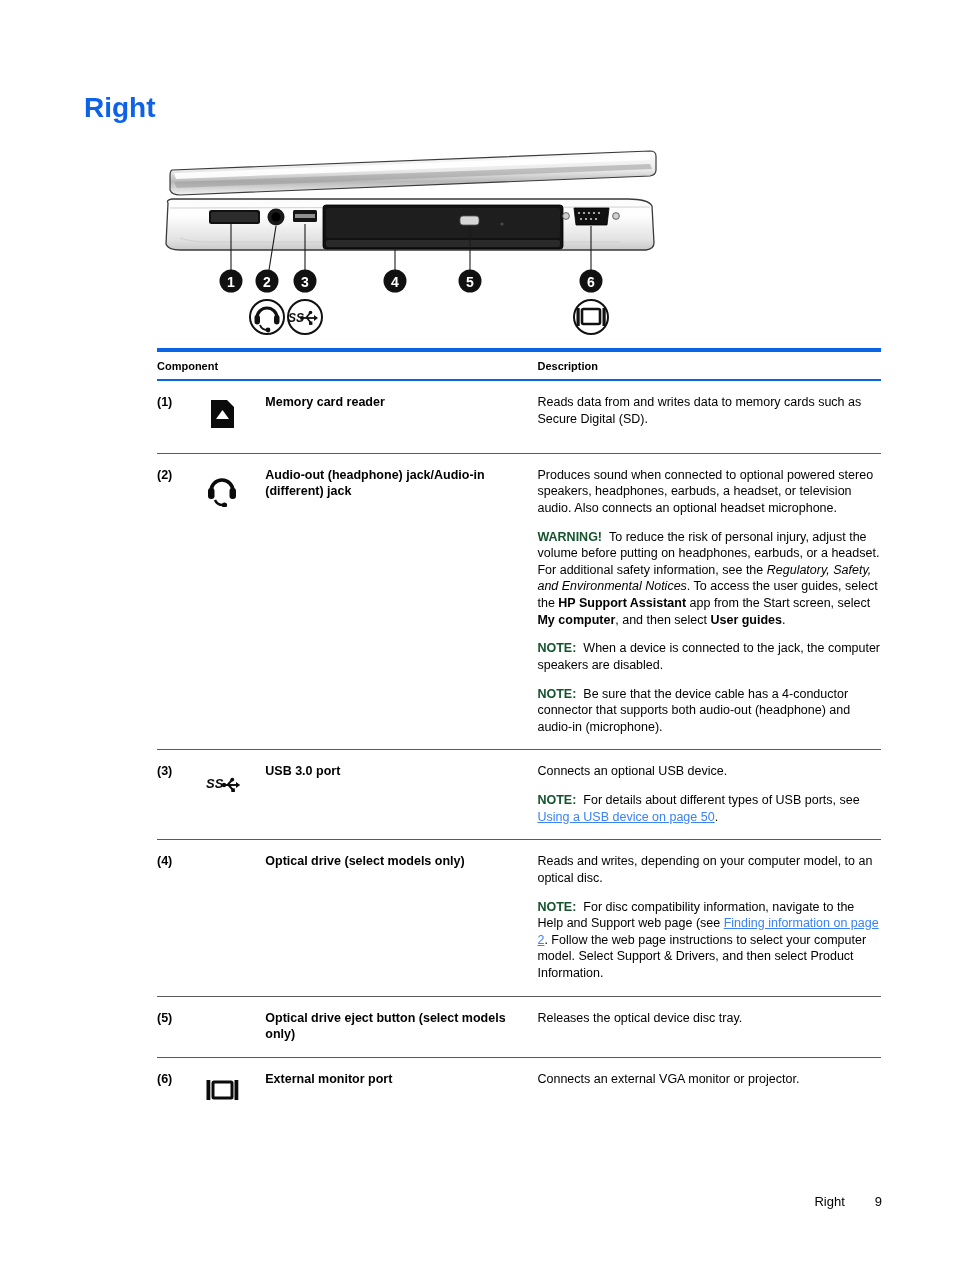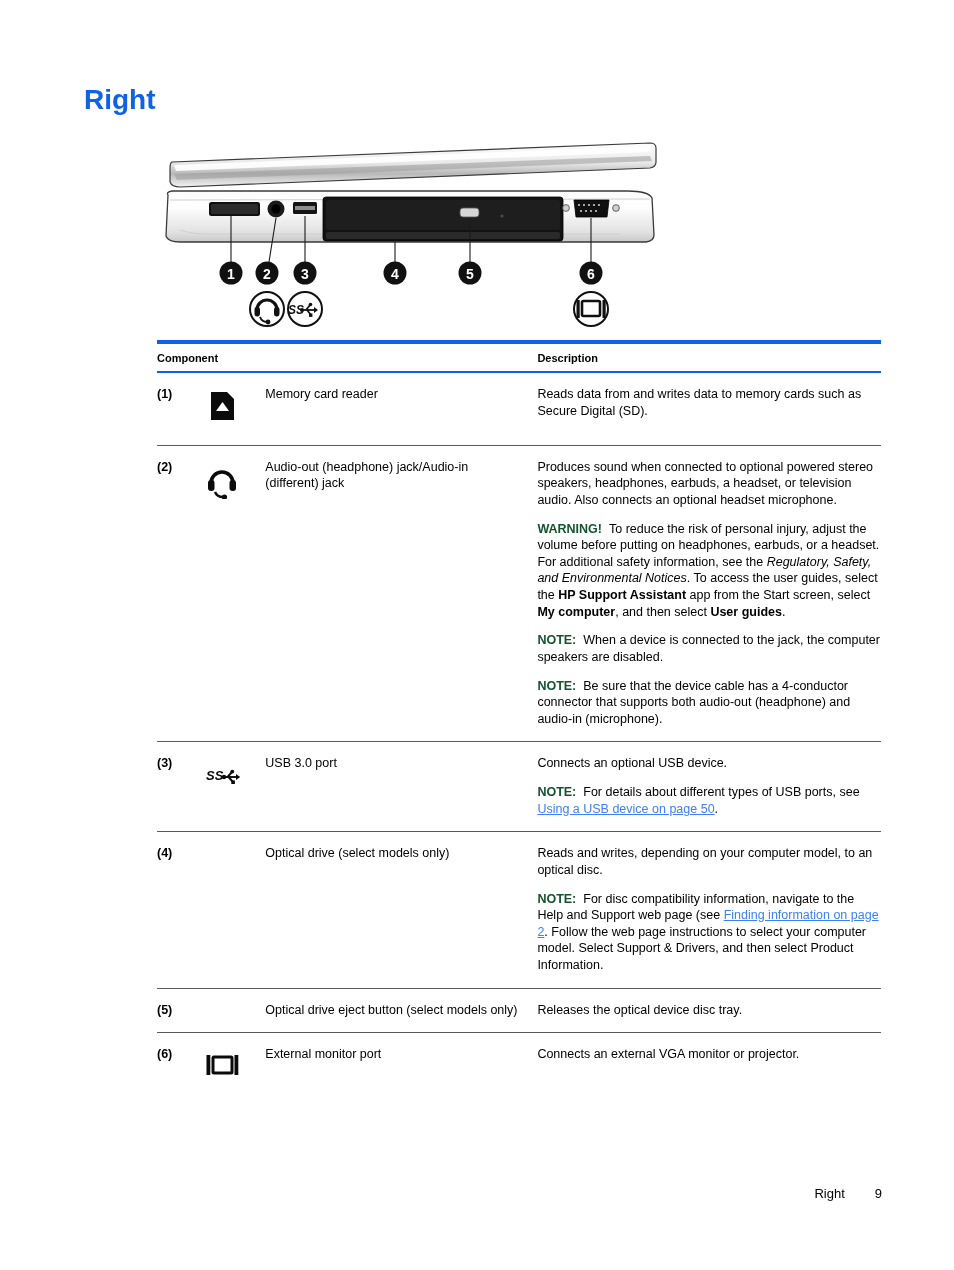--- a/index.html
+++ b/index.html
@@ -11,20 +11,21 @@
     width: 954px;
     height: 1270px;
     position: relative;
     font-family: "Liberation Sans", sans-serif;
     color: #000000;
     -webkit-font-smoothing: antialiased;
   }
   .page {
     position: absolute;
     inset: 0;
+    margin-top: 8px;
   }
 
   
   .page-title {
     position: absolute;
     left: 84px;
     top: 86px;
     font-size: 28px;
     font-weight: bold;
     color: #0d62e8;
@@ -65,21 +66,21 @@
     border-bottom: 1px solid #5a5a5a;
     font-size: 12.5px;
     line-height: 1.33;
   }
   .comp-row.last > td {
     border-bottom: none;
   }
 
   .col-num    { width: 46px; font-weight: bold; }
   .col-icon   { width: 64px; }
-  .col-name   { width: 262px; padding-right: 16px !important; }
+  .col-name   { width: 262px; padding-right: 16px !important; font-weight: bold; }
   .col-desc   { width: 352px; }
 
   .desc-p { margin: 0 0 0 0; }
   .desc-p + .desc-p { margin-top: 12px; }
 
   .lbl-note, .lbl-warning {
     color: #14532d;
     font-weight: bold;
   }
   .lbl-gap { display: inline-block; width: 7px; }

